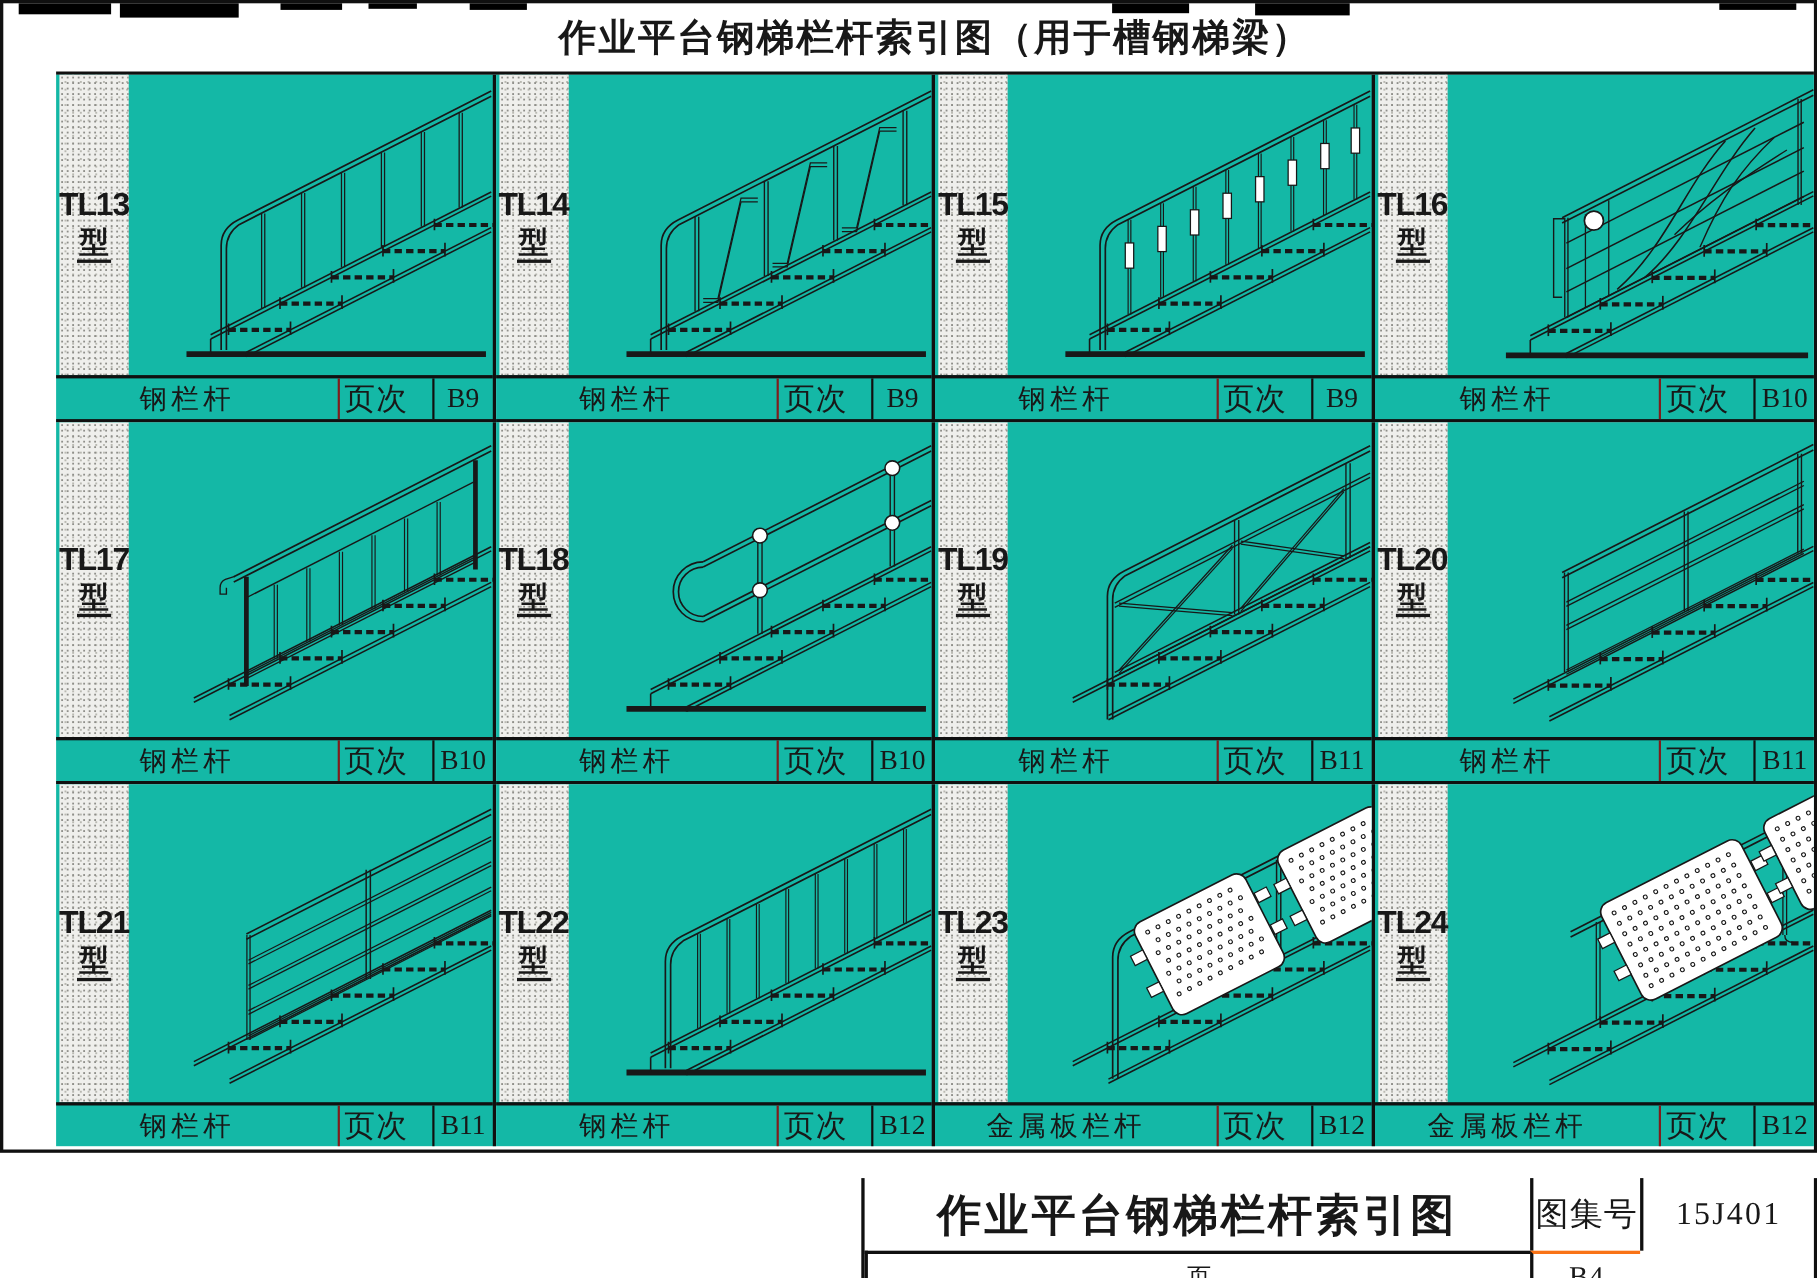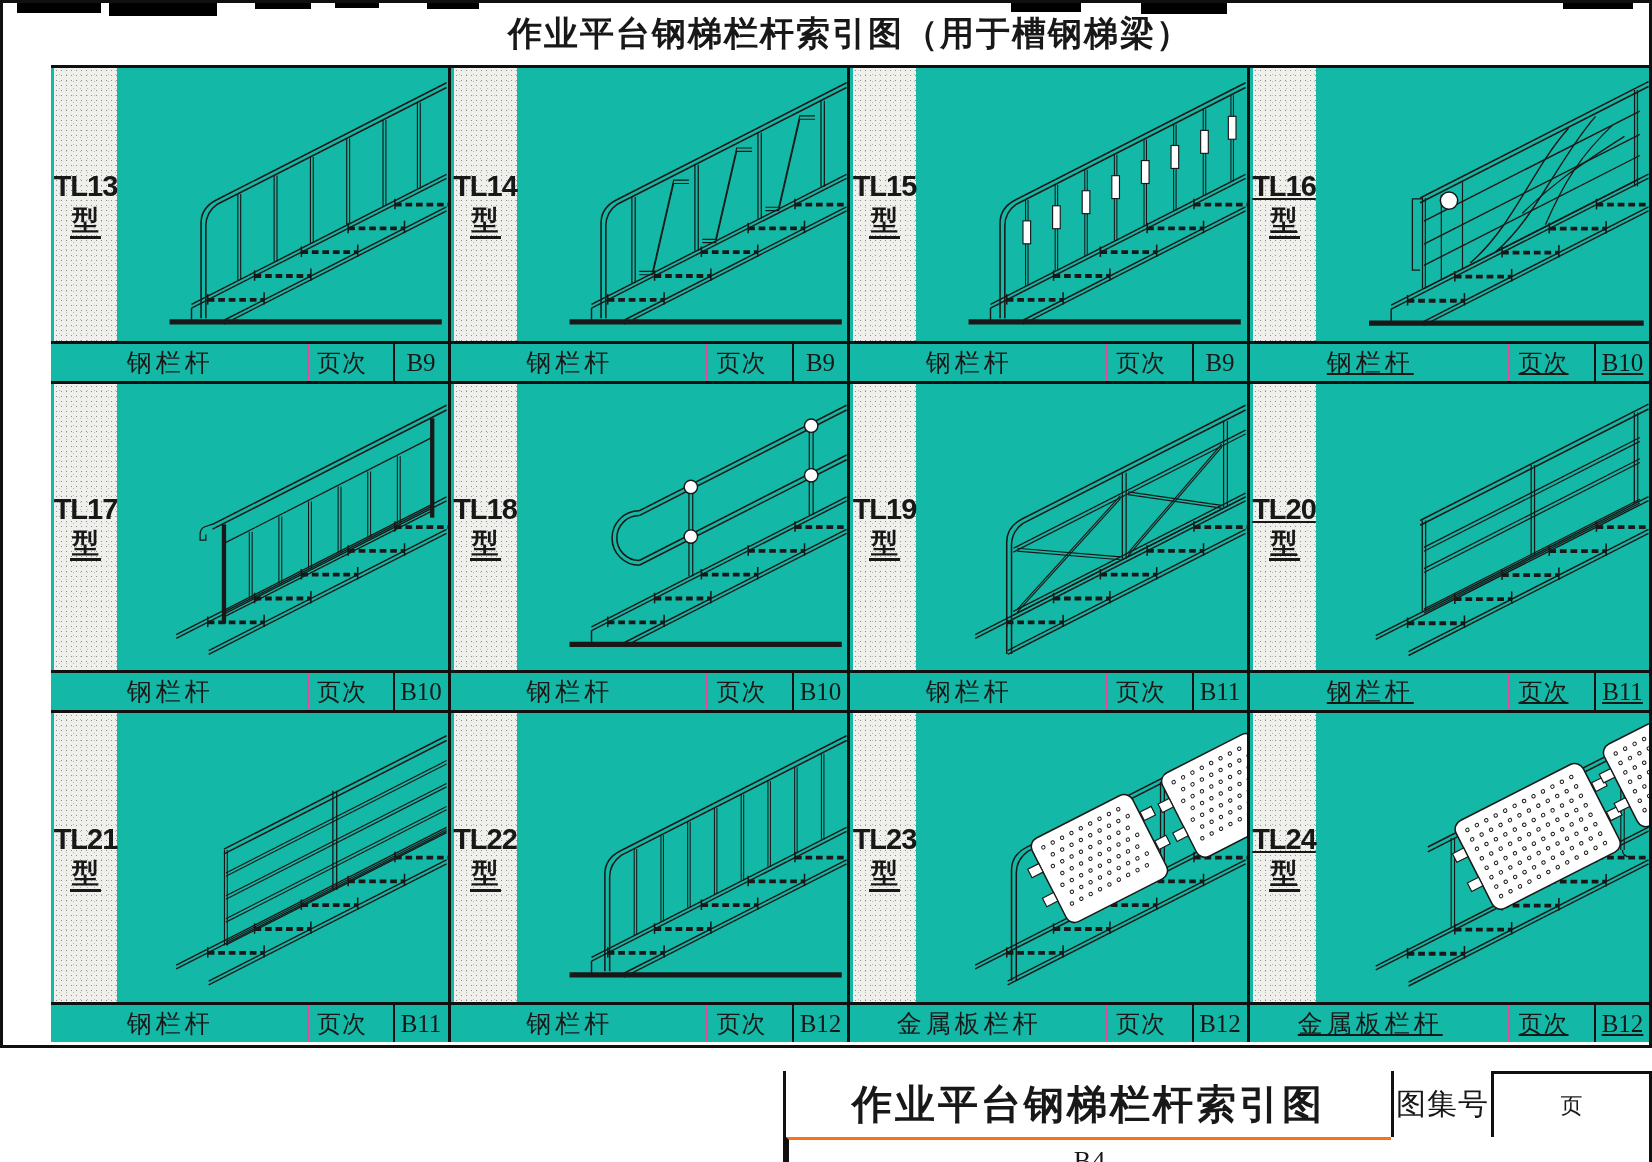--- a/index.html
+++ b/index.html
@@ -3,33 +3,33 @@
 <meta charset="utf-8">
 <style>
   html,body{margin:0;padding:0;width:1652px;height:1162px;background:#fff;overflow:hidden;}
   body{position:relative;font-family:"Liberation Serif","DejaVu Serif",serif;color:#181818;}
   .frame{position:absolute;left:0;top:0;width:1652px;height:1048px;border:3px solid #101010;box-sizing:border-box;background:#fff;padding-left:48px;}
   .artifact{position:absolute;background:#000;top:0;}
   .title-bar{height:65px;border-bottom:3px solid #101010;display:flex;align-items:center;justify-content:center;box-sizing:border-box;}
   .title-bar .main-title{font-family:"Liberation Sans","DejaVu Sans",sans-serif;font-weight:bold;font-size:34px;letter-spacing:2px;white-space:nowrap;}
   .grid{display:grid;grid-template-columns:repeat(4,1fr);grid-template-rows:316px 329px 329px;}
   .cell{border-right:3px solid #101010;border-bottom:3px solid #101010;display:flex;flex-direction:column;min-width:0;box-sizing:border-box;background:#14b8a6;}
-  .cell:nth-child(4n){border-right:none;text-decoration:underline;}
+  .cell:nth-child(4n){border-right:none;}
   .cell:nth-child(n+9){border-bottom:none;}
   .cell-body{flex:1;display:flex;min-height:0;padding-left:3px;box-sizing:border-box;}
   .type-strip{width:63px;flex:0 0 63px;background-color:#efefec;
     background-image:radial-gradient(circle,#8f8f8a 0.8px,transparent 1px),radial-gradient(circle,#b9b9b2 0.8px,transparent 1px);
     background-size:5px 5px,7px 7px;background-position:0 0,2px 3px;
     display:flex;flex-direction:column;align-items:center;justify-content:center;gap:3px;}
   .type-id{font-family:"Liberation Sans","DejaVu Sans",sans-serif;font-weight:bold;font-size:29px;letter-spacing:-1px;}
   .type-suffix{font-family:"Liberation Sans","DejaVu Sans",sans-serif;font-weight:bold;font-size:27px;border-bottom:3px solid #181818;padding:0 2px 1px 2px;line-height:1.05;}
   .drawing{flex:1;height:100%;min-width:0;}
   .caption{height:40px;flex:0 0 40px;border-top:3px solid #101010;display:flex;align-items:stretch;box-sizing:border-box;font-size:25px;gap:17px;}
   .caption-name{flex:1;display:flex;align-items:center;justify-content:center;letter-spacing:4px;}
-  .caption-pagelabel{width:67px;flex:0 0 67px;border-left:2px solid #ec4899;display:flex;align-items:center;justify-content:center;letter-spacing:1px;font-size:24px;text-align:right;}
+  .caption-pagelabel{width:67px;flex:0 0 67px;border-left:2px solid #7f1d1d;display:flex;align-items:center;justify-content:center;letter-spacing:1px;font-size:28px;text-align:right;}
   .caption-page{width:53px;flex:0 0 53px;border-left:2px solid #101010;display:flex;align-items:center;justify-content:center;font-size:25px;text-align:center;}
   .bottom{position:absolute;left:0;top:1048px;width:1652px;height:114px;background:#fff;margin-top:23px;}
   .title-block{position:absolute;right:0;top:0;width:869px;height:114px;border:3px solid #101010;border-top:none;box-sizing:border-box;
     display:grid;grid-template-columns:1fr 100px 158px;grid-template-rows:66px 1fr;background:#fff;}
   .tb-title{display:flex;align-items:center;justify-content:center;font-family:"Liberation Sans","DejaVu Sans",sans-serif;font-weight:bold;font-size:40px;letter-spacing:3px;white-space:nowrap;}
   .tb-atlas-label{border-left:3px solid #101010;display:flex;align-items:center;justify-content:center;font-size:30px;letter-spacing:1px;}
   .tb-atlas-no{border-left:3px solid #101010;display:flex;align-items:center;justify-content:center;font-size:29px;letter-spacing:2px;}
   .tb-signers{border-top:3px solid #101010;display:flex;align-items:stretch;}
   .sg{border-left:2px solid #101010;display:flex;align-items:center;justify-content:center;font-size:20px;box-sizing:border-box;}
   .tb-signers .sg:first-child{border-left:none;}
@@ -951,16 +951,17 @@
           <div class="caption-page">B12</div>
         </div>
       </div>
     </div>
 </div>
 
 <div class="bottom">
   <div class="title-block">
     <div class="tb-title">作业平台钢梯栏杆索引图</div>
     <div class="tb-atlas-label">图集号</div>
+    <div class="tb-atlas-no">15J401</div>
     <div class="tb-page-label">页</div>
     <div class="tb-page-no">B4</div>
   </div>
 </div>
 
 </body></html>

